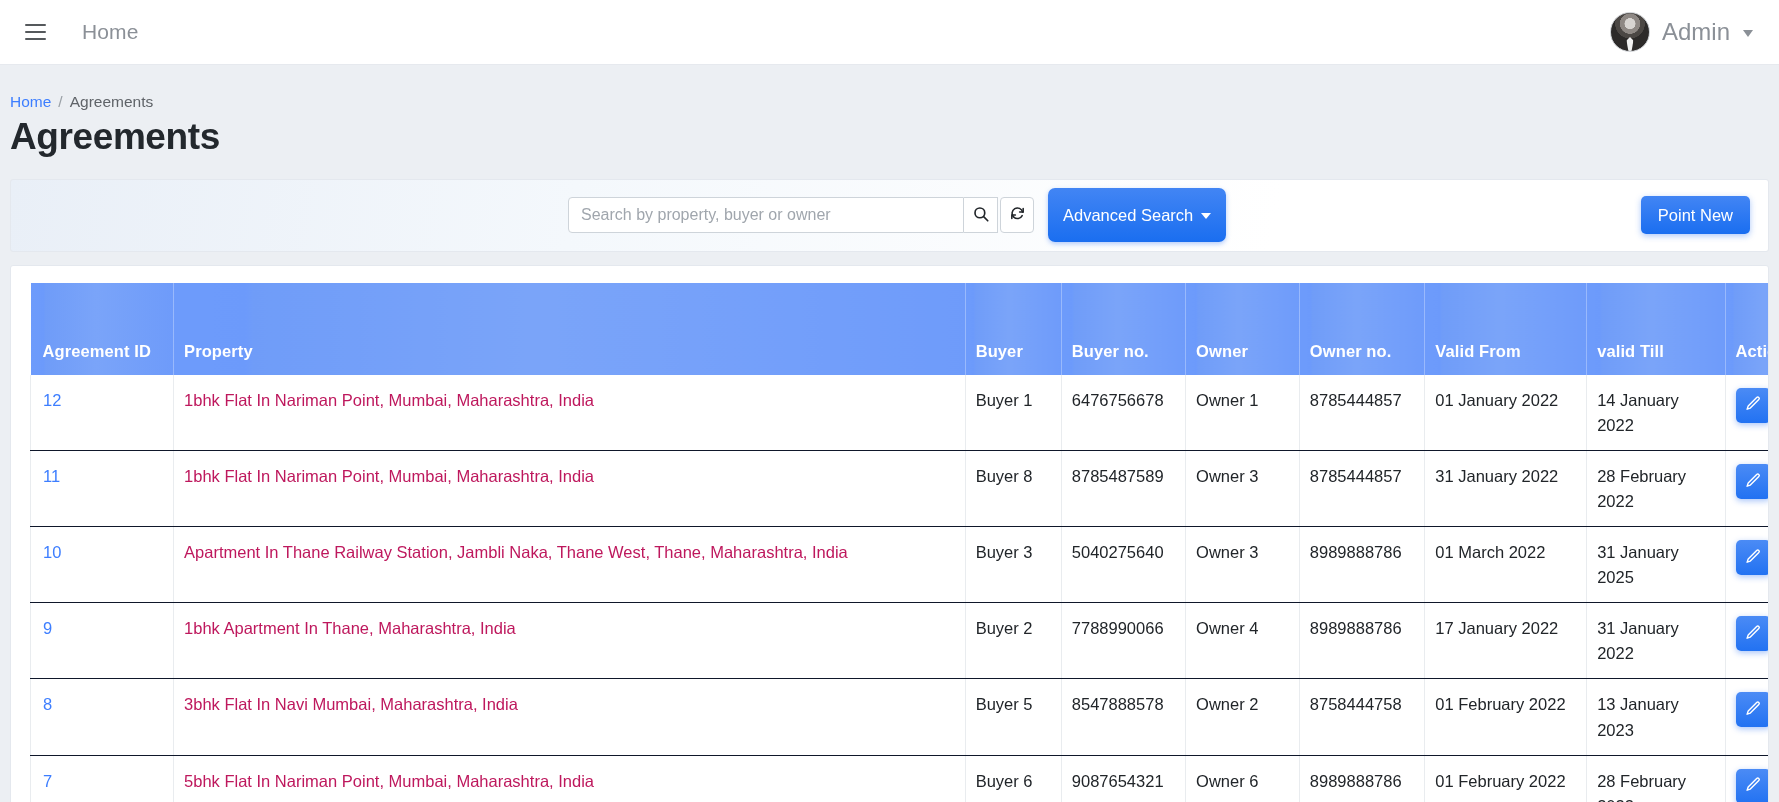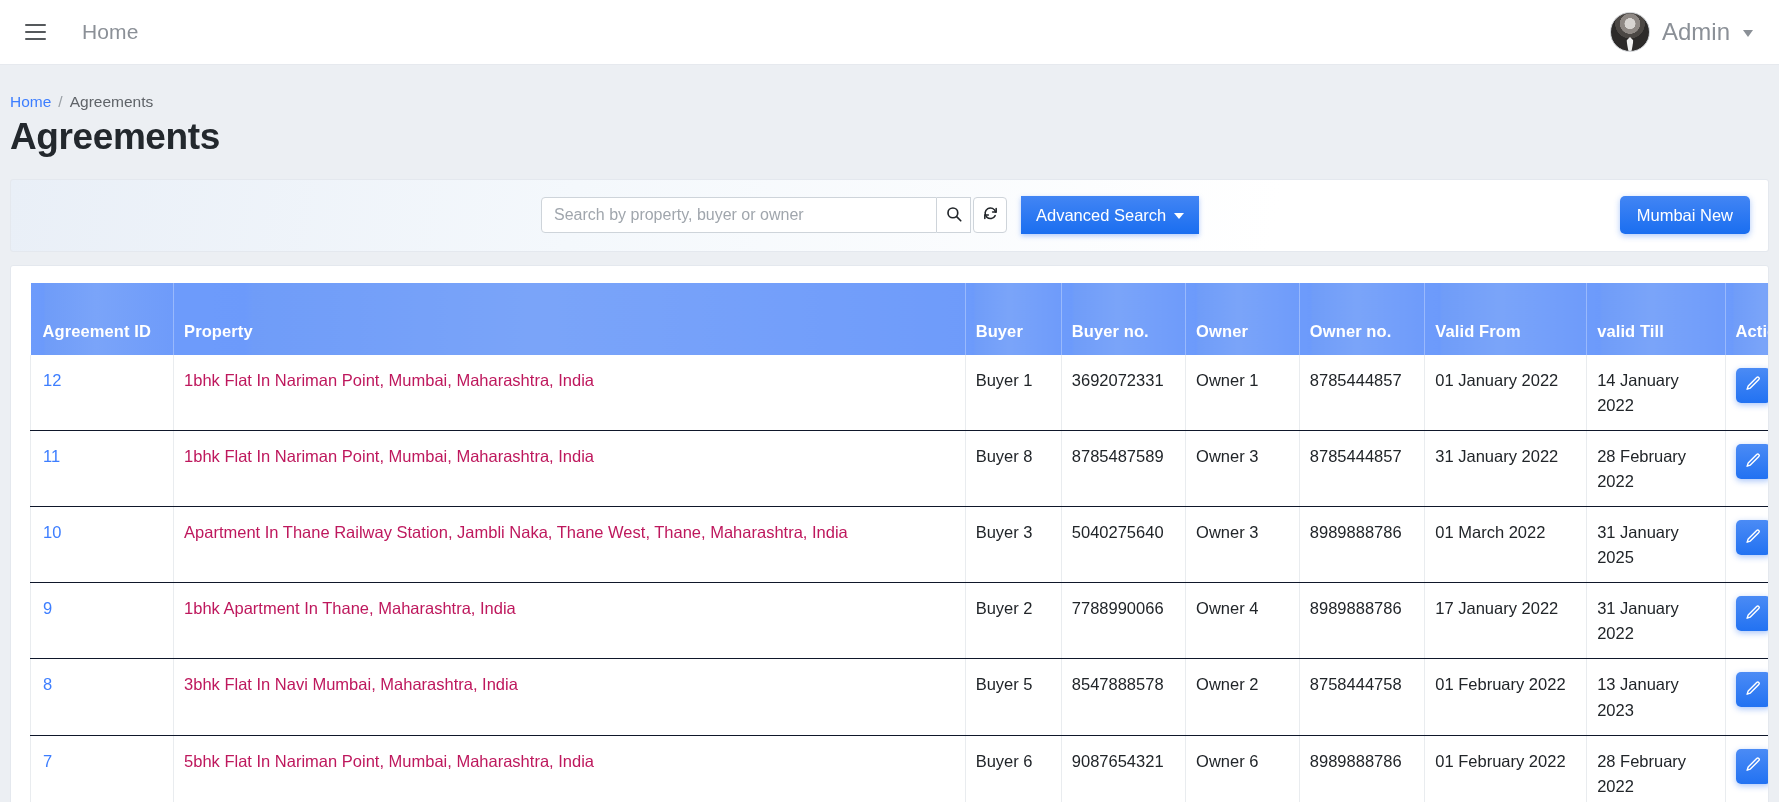--- a/index.html
+++ b/index.html
@@ -130,41 +130,42 @@
     width: 396px;
     height: 36px;
     border: 1px solid #ced4da;
     border-radius: 4px 0 0 4px;
     padding: 0 12px;
     font-size: 16px;
     color: #495057;
     font-family: "Liberation Sans", sans-serif;
     background: #fff;
     outline: none;
+    margin-left: 27px;
   }
   .search-input::placeholder { color: #a0a6ad; }
   .icon-btn {
     width: 34px;
     height: 36px;
     background: #fff;
     border: 1px solid #ced4da;
     border-left: none;
     display: flex;
     align-items: center;
     justify-content: center;
     cursor: pointer;
     padding: 0;
   }
   .icon-btn.last { border-radius: 0 4px 4px 0; margin-left: 2px; border-left: 1px solid #ced4da; border-radius: 4px; }
   .btn-primary {
-    height: 38px;
+    height: 54px;
     background: linear-gradient(180deg, #4285f4 0%, #1a6ef0 100%);
     color: #fff;
     border: none;
-    border-radius: 0;
+    border-radius: 7px;
     font-size: 16.5px;
     font-family: "Liberation Sans", sans-serif;
     padding: 0 15px;
     display: flex;
     align-items: center;
     gap: 8px;
     cursor: pointer;
     box-shadow: 0 2px 5px rgba(40,110,240,.35);
     margin-left: 14px;
     white-space: nowrap;
@@ -209,21 +210,21 @@
   thead th {
     background: linear-gradient(90deg, #6d9bfb 0%, #6c9afb 9%, #6f9cf8 10%, #7aa4f9 46%, #6e9bfa 100%);
     color: #ffffff;
     font-weight: 700;
     text-align: left;
     vertical-align: bottom;
     padding: 11px 10px 13px 10px;
     border-right: 1px solid rgba(255,255,255,.30);
     line-height: 1.35;
     letter-spacing: .1px;
-    height: 72px;
+    height: 92px;
   }
   thead th:first-child { padding-left: 12px; }
   tbody td {
     padding: 13px 10px 12px 10px;
     border-bottom: 1px solid #0f172a;
     border-right: 1px solid #e9ecef;
     color: #212529;
     vertical-align: top;
     line-height: 1.52;
     height: 65px;
@@ -307,21 +308,21 @@
           <path d="M19.2 10a7.5 7.5 0 1 0-.6 5"></path>
           <path d="M4 19v-5h5"></path>
         </svg>
       </span>
     </button>
   </div>
   <button class="btn-primary">
     <span>Advanced Search</span>
     <span class="caret"></span>
   </button>
-  <button class="create-new">Mumbai New</button>
+  <button class="create-new">Point New</button>
 </div>
 
 <div class="table-card">
   <table>
     <colgroup>
       <col class="c-id">
         <col class="c-prop">
         <col class="c-buyer">
         <col class="c-buyerno">
       <col class="c-owner">
@@ -341,21 +342,21 @@
         <th>Valid From</th>
         <th>valid Till</th>
         <th>Action</th>
       </tr>
     </thead>
     <tbody id="table-body">
         <tr>
           <td class="id-cell"><a href="#">12</a></td>
           <td class="link"><a href="#">1bhk Flat In Nariman Point, Mumbai, Maharashtra, India</a></td>
           <td>Buyer 1</td>
-          <td>3692072331</td>
+          <td>6476756678</td>
           <td>Owner 1</td>
           <td>8785444857</td>
           <td>01 January 2022</td>
           <td>14 January 2022</td>
           <td>
             <button class="edit-btn">
               <span><svg width="17" height="17" viewBox="0 0 24 24" fill="none" stroke="#ffffff" stroke-width="2" stroke-linecap="round" stroke-linejoin="round">
                   <path d="M16.5 3.5a2.12 2.12 0 0 1 3 3L7.5 18.5 3 20l1.5-4.5z"></path>
                 </svg></span>
             </button>

